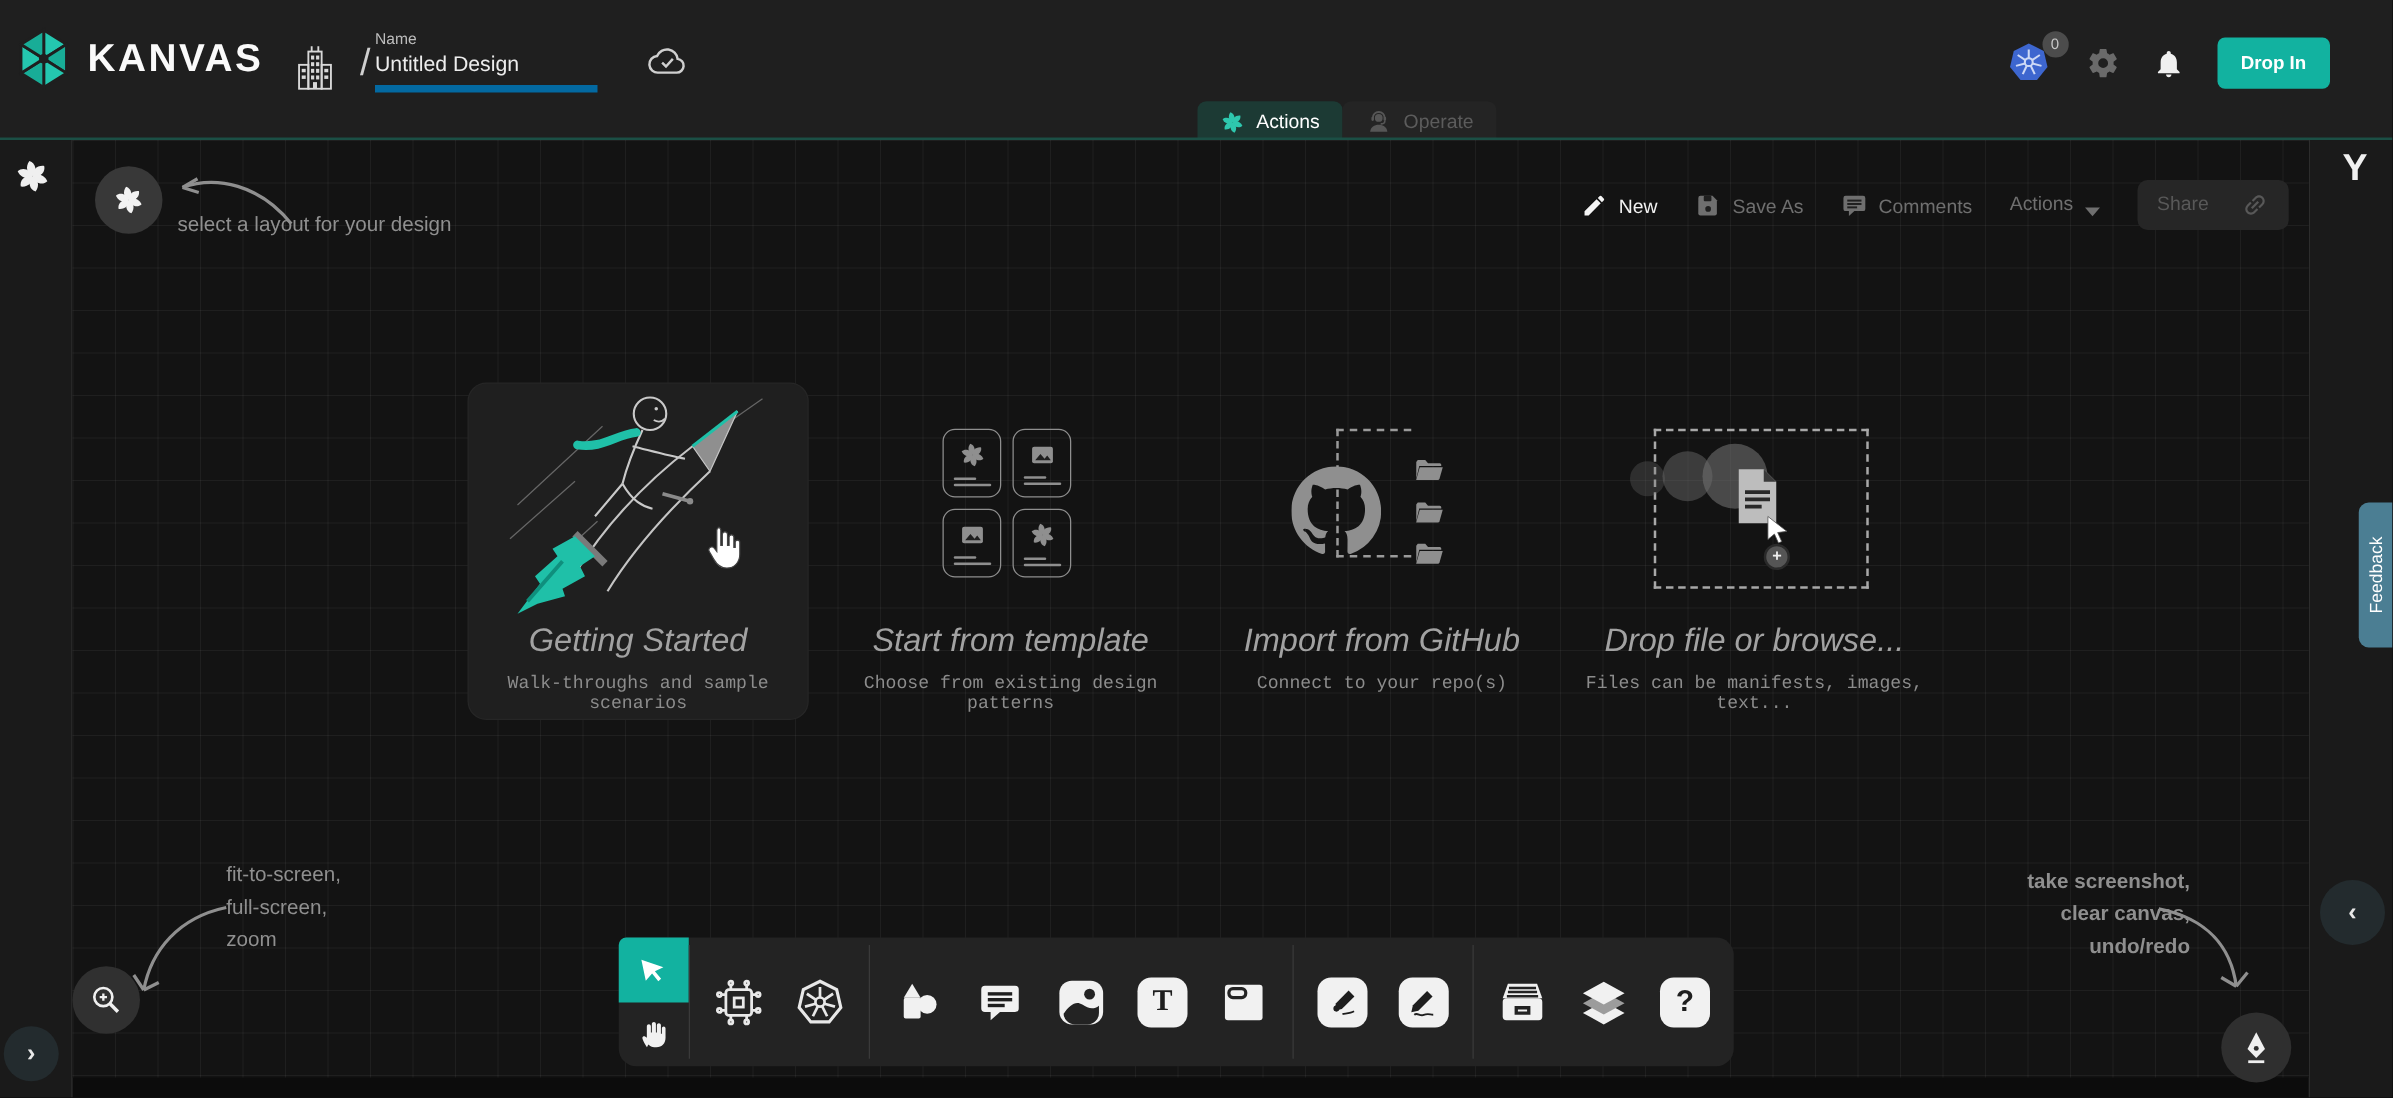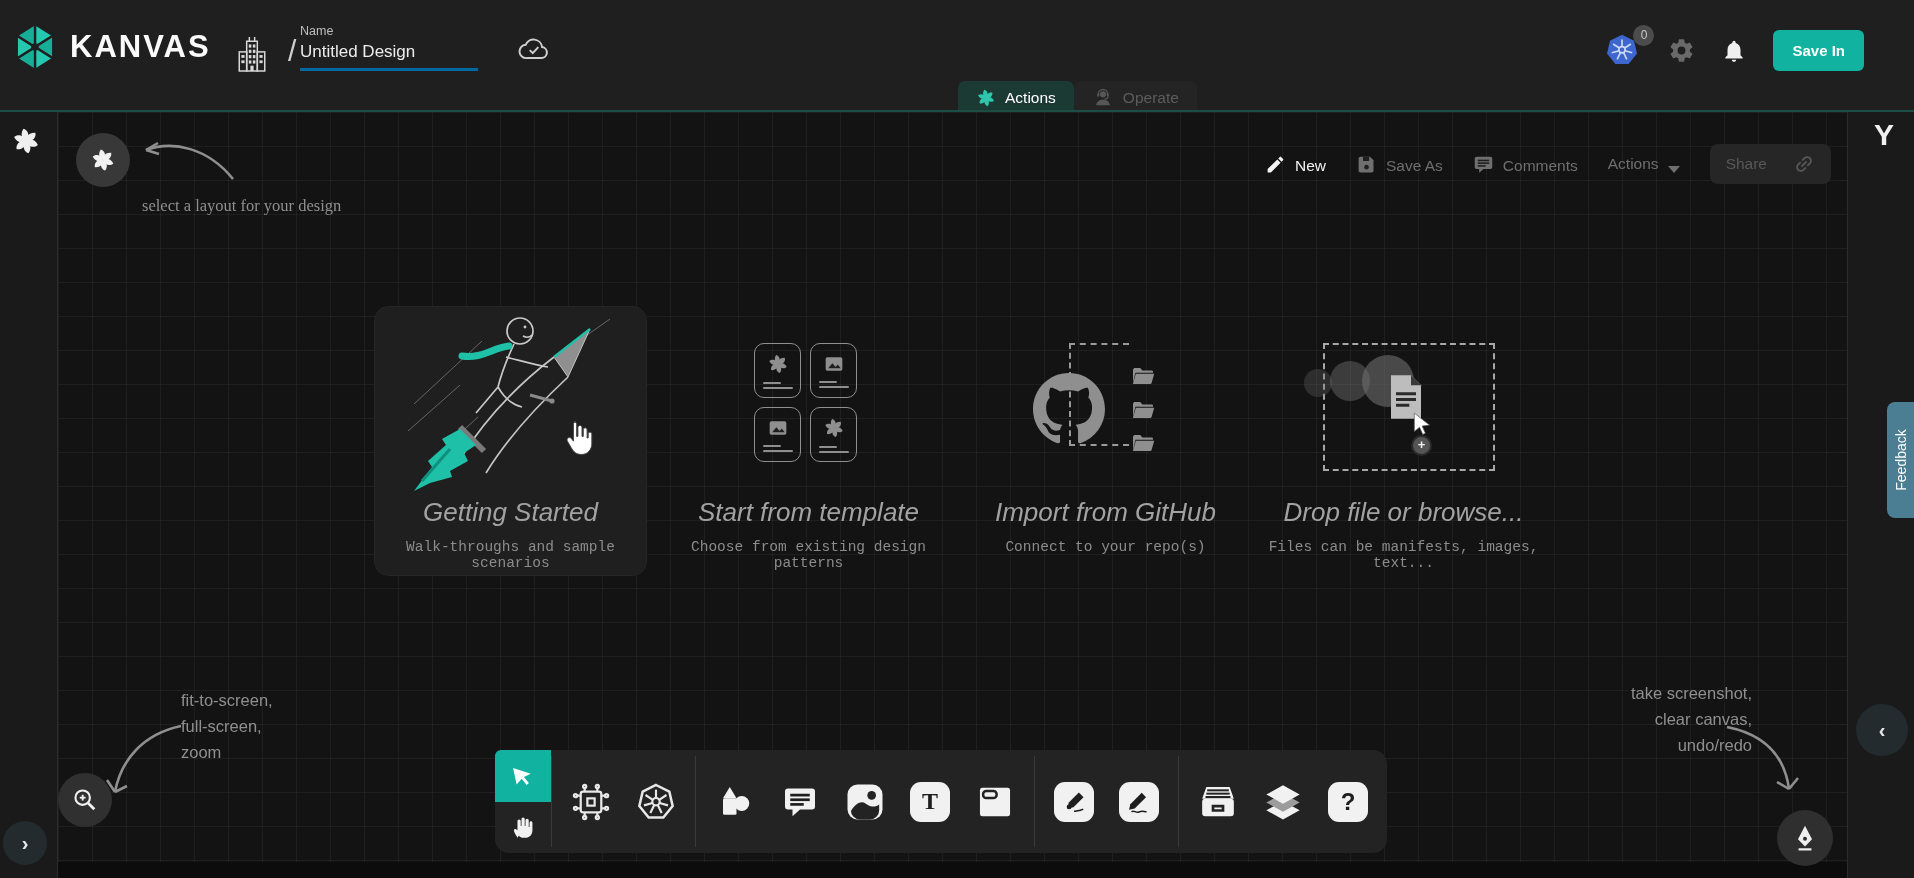--- a/index.html
+++ b/index.html
@@ -9,21 +9,21 @@
     -webkit-font-smoothing:antialiased;
   }
   
   .header{position:absolute;top:0;left:0;width:1914px;height:114px;background:#1f1f1f;}
   .brand{position:absolute;left:12px;top:22px;display:flex;align-items:center;gap:12px;}
   .brand-text{font-size:31px;font-weight:bold;color:#fafafa;letter-spacing:2px;}
   .building-btn{position:absolute;left:232px;top:30px;width:40px;height:48px;display:flex;align-items:center;justify-content:center;}
   .path-sep{position:absolute;left:288px;top:34px;font-size:30px;color:#cfcfcf;font-weight:300;}
   .name-field{position:absolute;left:300px;top:24px;}
   .name-field .lbl{font-size:12.5px;color:#bdbdbd;display:block;margin-bottom:4px;}
-  .name-field input{background:transparent;border:none;outline:none;border-bottom:3px solid #0369a1;
+  .name-field input{background:transparent;border:none;outline:none;border-bottom:6px solid #0369a1;
     width:178px;color:#ececec;font-size:17px;font-family:"Liberation Sans",sans-serif;padding:0 0 6px 0;}
   .cloud-status{position:absolute;left:518px;top:36px;}
   .tabs{position:absolute;left:958px;bottom:0;display:flex;align-items:flex-end;}
   .tab{display:flex;align-items:center;gap:9px;height:33px;padding:0 18px;border-radius:7px 7px 0 0;font-size:15.5px;cursor:pointer;}
   .tab.active{background:#1c3a34;color:#fff;}
   .tab.inactive{background:#242424;color:#5c5c5c;}
   .hdr-right{position:absolute;right:50px;top:30px;display:flex;align-items:center;gap:26px;}
   .k8s-avatar{position:relative;width:38px;height:40px;}
   .k8s-badge{position:absolute;top:-6px;right:-12px;width:21px;height:21px;border-radius:50%;
     background:#4c4c4c;color:#c9c9c9;font-size:12px;display:flex;align-items:center;justify-content:center;}
@@ -36,21 +36,21 @@
   .rail-spiral{position:absolute;left:11px;top:14px;}
   .y-logo{position:absolute;left:26px;top:6px;font-size:30px;font-weight:bold;color:#f0f0f0;}
   .canvas{position:absolute;top:112px;left:58px;width:1789px;height:750px;background:#131313;
     background-image:linear-gradient(rgba(255,255,255,0.05) 1px,transparent 1px),
                      linear-gradient(90deg,rgba(255,255,255,0.05) 1px,transparent 1px);
     background-size:34px 34px;}
   
   .layout-circle{position:absolute;left:18px;top:21px;width:54px;height:54px;border-radius:50%;
     background:#383838;display:flex;align-items:center;justify-content:center;cursor:pointer;}
   .hint-text{color:#8f8f8f;font-size:16.5px;}
-  .layout-hint{position:absolute;left:84px;top:84px;font-family:Liberation Serif, serif;}
+  .layout-hint{position:absolute;left:84px;top:59px;}
   
   .action-bar{position:absolute;right:16px;top:30px;height:44px;display:flex;align-items:center;gap:30px;}
   .action-item{display:flex;align-items:flex-end;gap:9px;font-size:15.5px;color:#6f6f6f;cursor:pointer;}
   .action-item.primary{color:#f2f2f2;}
   .caret-down{width:0;height:0;border-left:6px solid transparent;border-right:6px solid transparent;border-top:7px solid #6f6f6f;}
   .share-btn{display:flex;align-items:center;gap:26px;background:#262626;border-radius:8px;
     padding:9px 16px;color:#585858;font-size:15.5px;cursor:pointer;}
   
   .card{position:absolute;top:195px;width:271px;height:268px;border-radius:14px;text-align:center;cursor:pointer;}
   .card.hovered{background:#1f1f1f;box-shadow:0 0 0 1px #262626;}
@@ -83,21 +83,21 @@
   .tile-ic .glyph.sans{font-family:"Liberation Sans",sans-serif;}
   
   .round-btn{position:absolute;border-radius:50%;display:flex;align-items:center;justify-content:center;cursor:pointer;}
   .zoom-btn{left:0px;top:661px;width:54px;height:54px;background:#303030;}
   .pen-fab{left:1719px;top:698px;width:56px;height:56px;background:#2f2f2f;}
   .chev{background:#232b2e;color:#e8e8e8;font-size:20px;font-weight:bold;}
   .chev-right{left:3px;top:709px;width:44px;height:44px;position:absolute;}
   .chev-left{left:1849px;top:704px;width:52px;height:52px;position:absolute;}
   
   .hint-bl{position:absolute;left:123px;top:575px;line-height:26px;}
-  .hint-br{position:absolute;right:95px;top:568px;line-height:26px;text-align:right;}
+  .hint-br{position:absolute;right:95px;top:580px;line-height:26px;text-align:right;font-weight:bold;}
   .arrow-svg{position:absolute;pointer-events:none;}
   
   .feedback-tab{position:absolute;right:0;top:402px;width:27px;height:116px;background:#4b7e93;
     border-radius:8px 0 0 8px;display:flex;align-items:center;justify-content:center;cursor:pointer;}
   .feedback-tab span{transform:rotate(-90deg);white-space:nowrap;color:#fff;font-size:14px;display:block;}
   .hidden-defs{position:absolute;width:0;height:0;overflow:hidden;}
 </style>
 </head>
 <body>
 
@@ -368,21 +368,21 @@
     <div style="display:flex;">
       <svg width="27" height="27" viewBox="0 0 24 24" style="color:#6a6a6a">
           <use href="#sym-gear"></use>
         </svg>
     </div>
     <div style="display:flex;">
       <svg width="26" height="26" viewBox="0 0 24 24" style="color:#f0f0f0">
           <use href="#sym-bell"></use>
         </svg>
     </div>
-    <button class="signin-btn">Save In</button>
+    <button class="signin-btn">Drop In</button>
   </div>
 </div>
 
 <div class="accent-line"></div>
 
 <div class="rail-left">
   <div class="rail-spiral">
     <svg width="30" height="30" viewBox="0 0 24 24" style="color:#efefef">
         <use href="#sym-pinwheel"></use>
       </svg>

